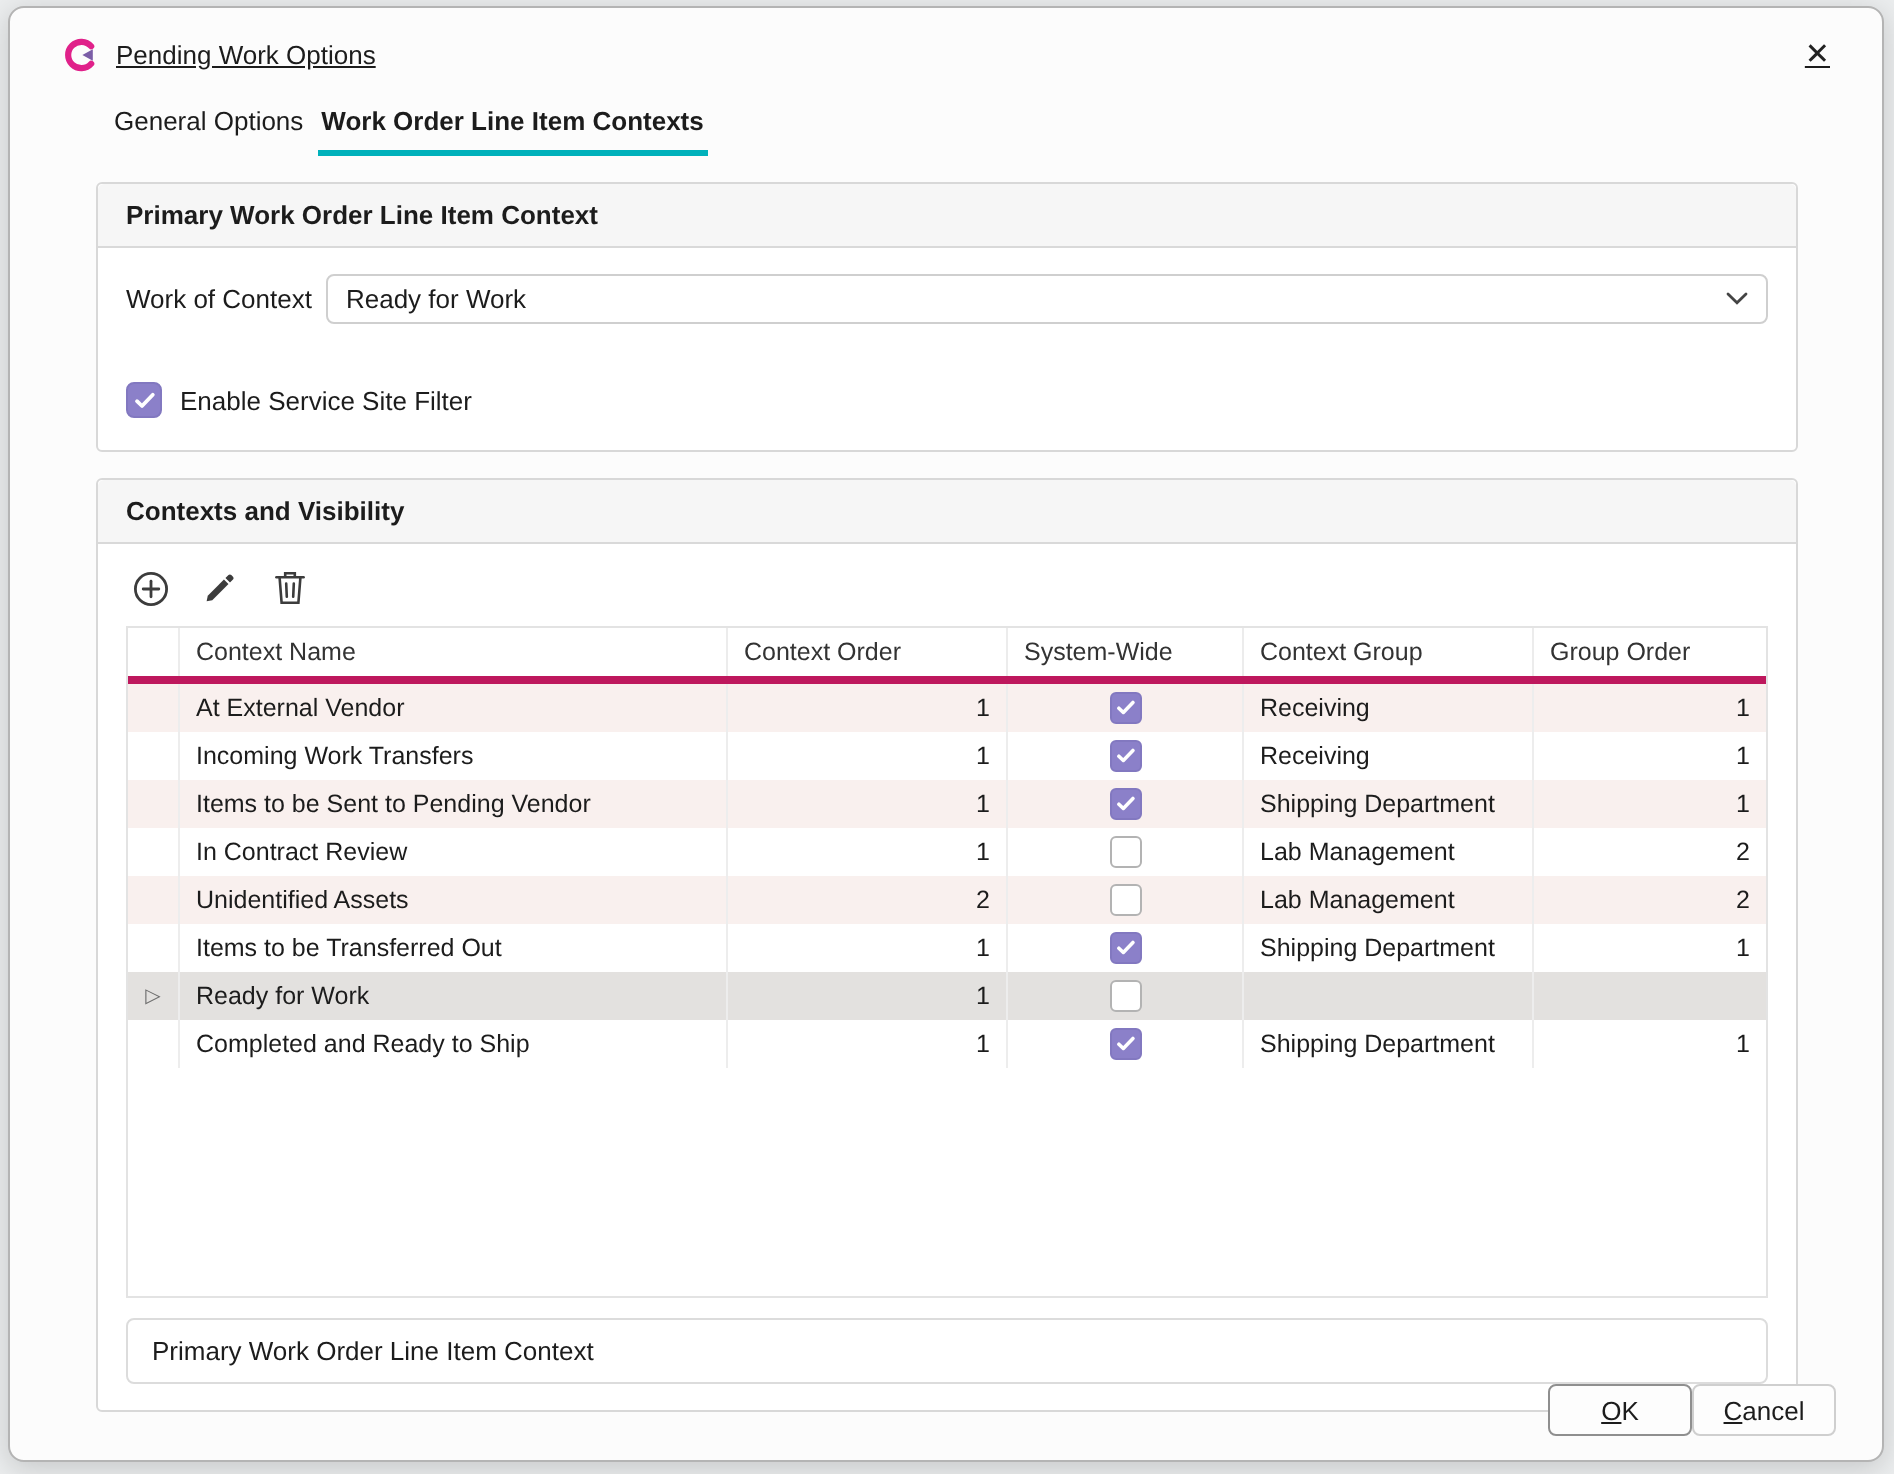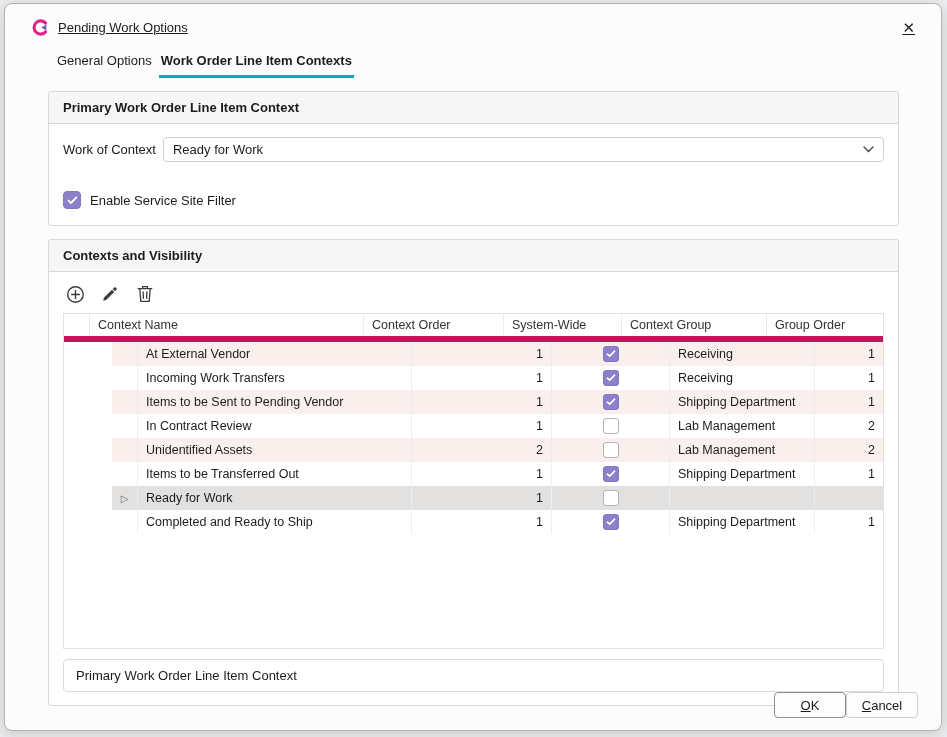--- a/index.html
+++ b/index.html
@@ -68,23 +68,23 @@
   .toolbar { display:flex; align-items:center; gap:15px; padding:12px 16px 9px; }
   .tool-btn { background:none; border:none; padding:0; width:20px; height:20px;
               display:inline-flex; align-items:center; justify-content:center; cursor:pointer; }
   
   .grid {
     margin:0 14px; height:336px;
     border:1px solid #e3e3e3; background:#fff;
     display:flex; flex-direction:column;
     font-size:12.5px; overflow:hidden;
   }
-  .grid-header { display:flex; height:28px; border-bottom:6px solid #be185d; background:#fff; flex:none; }
+  .grid-header { display:flex; height:28px; border-bottom:4px solid #be185d; background:#fff; flex:none; }
   .hcell { display:flex; align-items:center; padding:0 8px; color:#333; border-right:1px solid #ececec; }
-  .grid-row { display:flex; height:24px; background:#fff; flex:none; cursor:default;margin-left:48px; }
+  .grid-row { display:flex; height:24px; background:#fff; flex:none; cursor:default; }
   .grid-row.alt { background:#f9f0ee; }
   .grid-row.selected { background:#e3e1df; }
   .cell { display:flex; align-items:center; padding:0 8px; border-right:1px solid #ededed; overflow:hidden; white-space:nowrap; }
   .c-sel { width:26px; justify-content:center; padding:0; color:#6d6d6d; font-size:10px; }
   .c-name { width:274px; }
   .c-order { width:140px; }
   .c-sys { width:118px; justify-content:center; }
   .c-group { width:145px; }
   .c-gorder { flex:1; border-right:none; }
   .num { justify-content:flex-end; }

